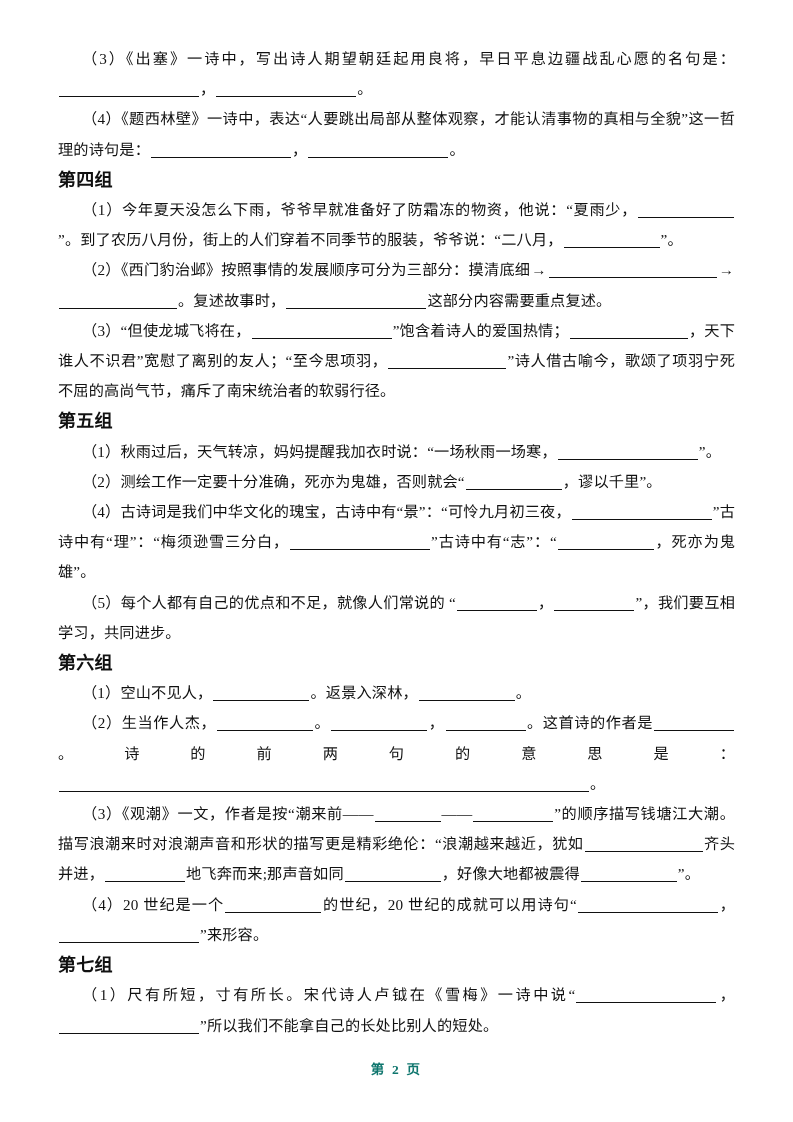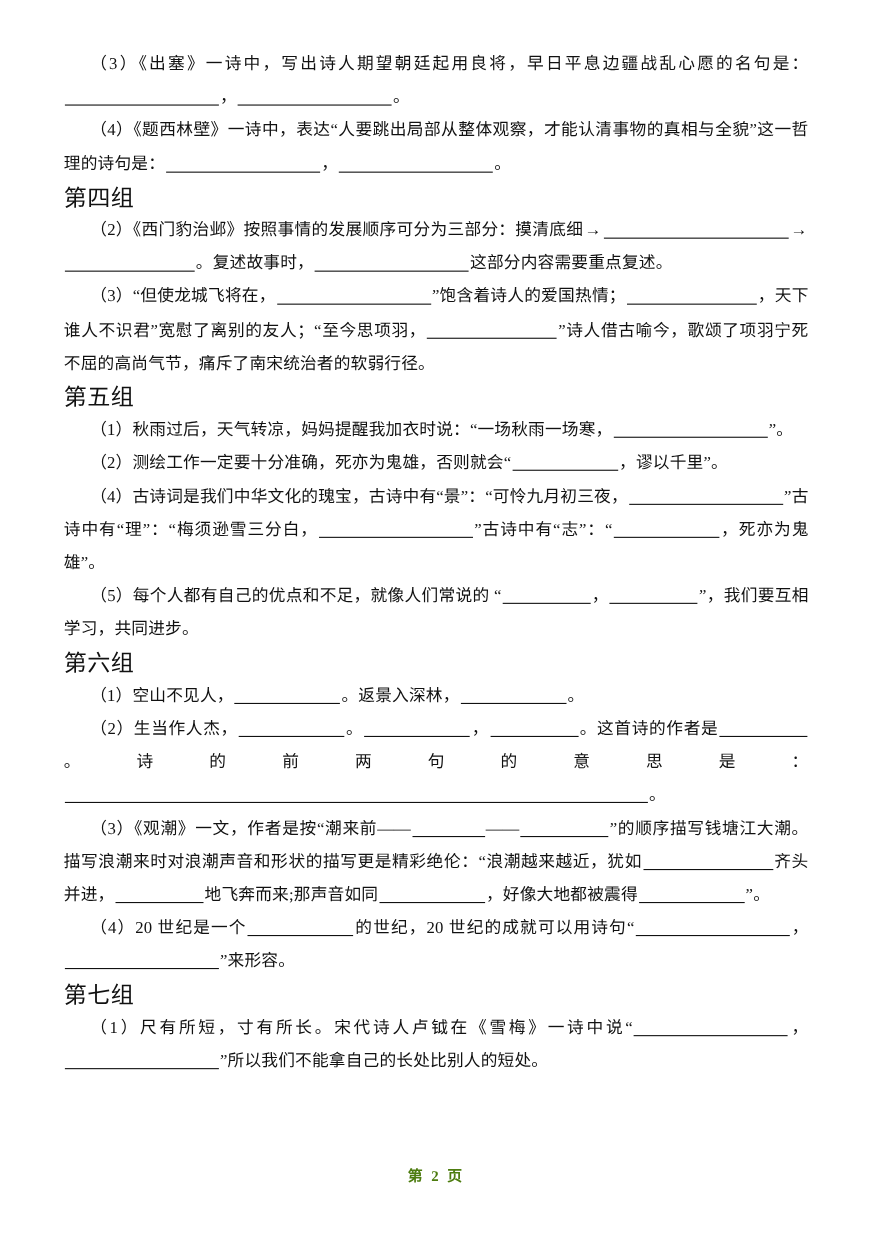--- a/index.html
+++ b/index.html
@@ -34,23 +34,23 @@
     text-align: justify;
     text-justify: inter-ideograph;
     letter-spacing: 0.15px;
     margin: 0;
     word-break: break-all;
   }
   .para.indent {
     text-indent: 24px;
   }
   .group-head {
-    font-size: 21px;
+    font-size: 18px;
     line-height: 30.2px;
-    font-weight: normal;
+    font-weight: bold;
     margin: 0;
     letter-spacing: 0.3px;
   }
   
   .blank {
     display: inline-block;
     border-bottom: 1.2px solid #111111;
     vertical-align: -3px;
     height: 15px;
     margin: 0 1px;
@@ -66,32 +66,33 @@
   
   .footer {
     position: absolute;
     left: 0;
     top: 1058px;
     width: 793px;
     text-align: center;
     font-size: 13.5px;
     font-weight: bold;
     letter-spacing: 2.2px;
-    color: #4d7c0f;
+    color: #0f766e;
     font-family: "Liberation Serif", "DejaVu Serif", serif;
   }
 </style>
 </head>
 <body>
 
 <div class="page">
   <div class="content" id="content-root">
       <p class="para indent" id="item-3-3"><span>（3）</span><span>《出塞》一诗中，写出诗人期望朝廷起用良将，早日平息边疆战乱心愿的名句是：</span><span class="blank b-xl"></span><span>，</span><span class="blank b-xl"></span><span>。</span></p>
       <p class="para indent" id="item-3-4"><span>（4）</span><span>《题西林壁》一诗中，表达“人要跳出局部从整体观察，才能认清事物的真相与全貌”这一哲理的诗句是：</span><span class="blank b-xl"></span><span>，</span><span class="blank b-xl"></span><span>。</span></p>
       <p class="group-head" id="group-4">第四组</p>
+      <p class="para indent" id="item-4-1"><span>（1）</span><span>今年夏天没怎么下雨，爷爷早就准备好了防霜冻的物资，他说：“夏雨少，</span><span class="blank b-m"></span><span>”。到了农历八月份，街上的人们穿着不同季节的服装，爷爷说：“二八月，</span><span class="blank b-m"></span><span>”。</span></p>
       <p class="para indent" id="item-4-2"><span>（2）</span><span>《西门豹治邺》按照事情的发展顺序可分为三部分：摸清底细</span><span class="arrow">→</span><span class="blank b-xxl"></span><span class="arrow">→</span><span class="blank b-l"></span><span>。复述故事时，</span><span class="blank b-xl"></span><span>这部分内容需要重点复述。</span></p>
       <p class="para indent" id="item-4-3"><span>（3）</span><span>“但使龙城飞将在，</span><span class="blank b-xl"></span><span>”饱含着诗人的爱国热情；</span><span class="blank b-l"></span><span>，天下谁人不识君”宽慰了离别的友人；“至今思项羽，</span><span class="blank b-l"></span><span>”诗人借古喻今，歌颂了项羽宁死不屈的高尚气节，痛斥了南宋统治者的软弱行径。</span></p>
       <p class="group-head" id="group-5">第五组</p>
       <p class="para indent" id="item-5-1"><span>（1）</span><span>秋雨过后，天气转凉，妈妈提醒我加衣时说：“一场秋雨一场寒，</span><span class="blank b-xl"></span><span>”。</span></p>
       <p class="para indent" id="item-5-2"><span>（2）</span><span>测绘工作一定要十分准确，死亦为鬼雄，否则就会“</span><span class="blank b-m"></span><span>，谬以千里”。</span></p>
       <p class="para indent" id="item-5-4"><span>（4）</span><span>古诗词是我们中华文化的瑰宝，古诗中有“景”：“可怜九月初三夜，</span><span class="blank b-xl"></span><span>”古诗中有“理”：“梅须逊雪三分白，</span><span class="blank b-xl"></span><span>”古诗中有“志”：“</span><span class="blank b-m"></span><span>，死亦为鬼雄”。</span></p>
       <p class="para indent" id="item-5-5"><span>（5）</span><span>每个人都有自己的优点和不足，就像人们常说的 “</span><span class="blank b-s"></span><span>，</span><span class="blank b-s"></span><span>”，我们要互相学习，共同进步。</span></p>
       <p class="group-head" id="group-6">第六组</p>
       <p class="para indent" id="item-6-1"><span>（1）</span><span>空山不见人，</span><span class="blank b-m"></span><span>。返景入深林，</span><span class="blank b-m"></span><span>。</span></p>
       <p class="para indent" id="item-6-2"><span>（2）</span><span>生当作人杰，</span><span class="blank b-m"></span><span>。</span><span class="blank b-m"></span><span>，</span><span class="blank b-s"></span><span>。这首诗的作者是</span><span class="blank b-s"></span><span>。诗的前两句的意思是：</span><span class="blank b-full"></span><span>。</span></p>

